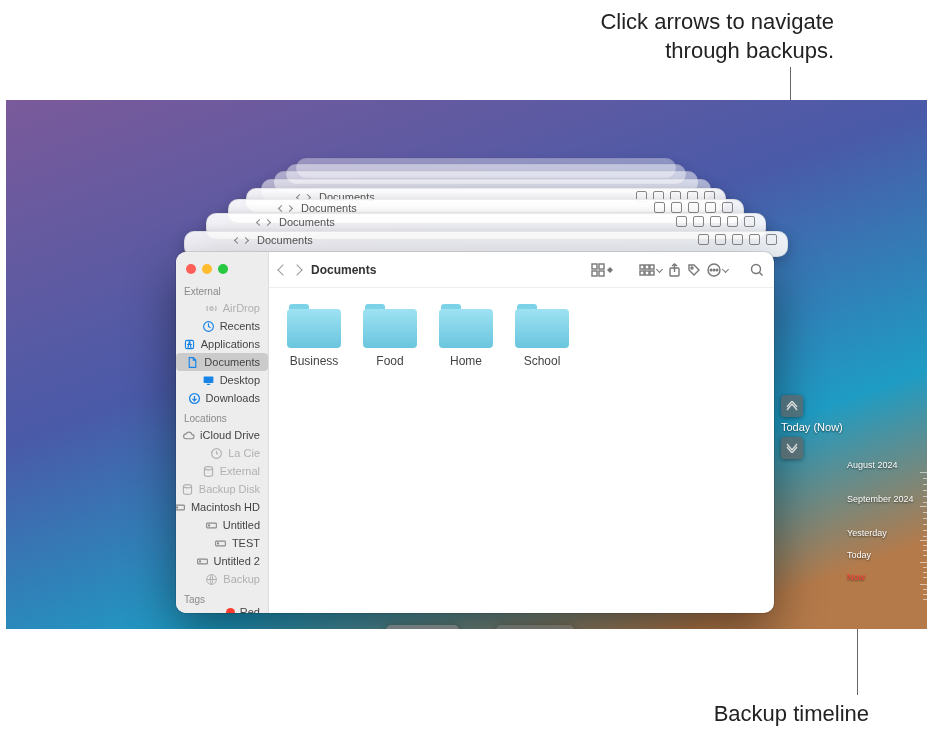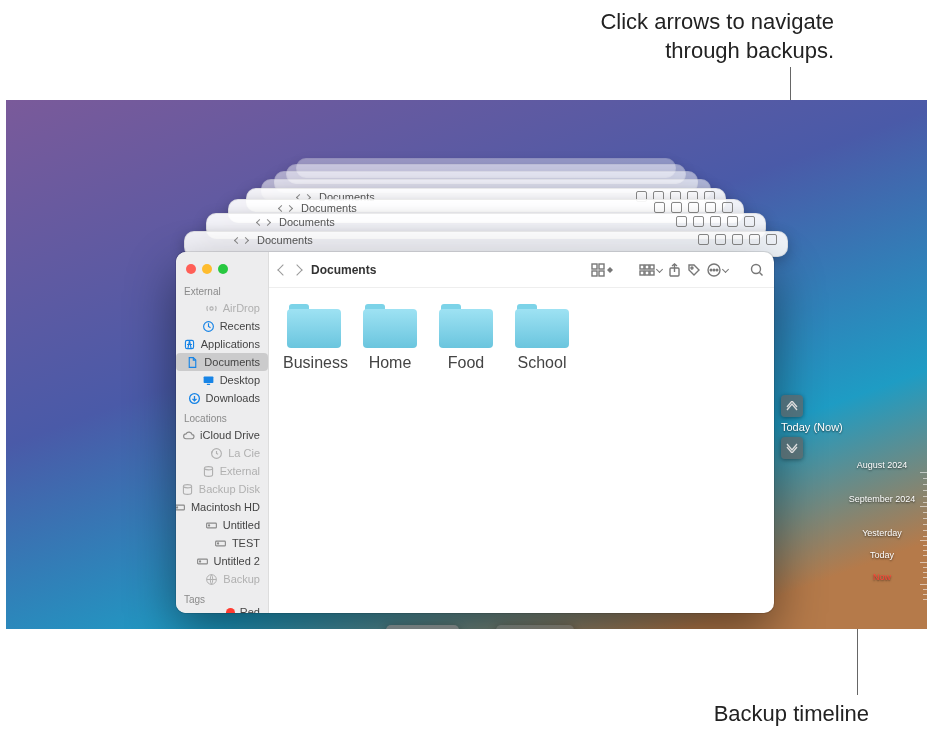--- a/index.html
+++ b/index.html
@@ -52,36 +52,36 @@
   .tb-ic { color:#777; display:inline-flex; align-items:center; gap:2px; font-size:10px;}
   .tb-ic svg { stroke:#777; fill:none; stroke-width:1.4; }
   .mini-chev { width:5px; height:5px; border-right:1.2px solid #777; border-bottom:1.2px solid #777;
                transform: rotate(45deg); display:inline-block;}
   .updown { display:inline-flex; flex-direction:column; gap:0;}
   .updown span{width:5px;height:3px;} .updown .u{border-bottom:3px solid #777;border-left:3px solid transparent;border-right:3px solid transparent;}
   .updown .d{border-top:3px solid #777;border-left:3px solid transparent;border-right:3px solid transparent;}
 
   .content { flex:1; padding:16px 14px; }
   .grid { display:flex; gap:14px; }
-  .folder { width:62px; text-align:center; font-size:16px; color:#444;}
+  .folder { width:62px; text-align:center; font-size:12px; color:#444;}
   .folder-icon { width:54px; height:44px; position:relative; margin:0 auto 6px; }
   .folder-icon::before { content:""; position:absolute; top:0; left:2px; width:20px; height:8px;
                           background:#7cd3e8; border-radius:3px 3px 0 0;}
   .folder-icon::after { content:""; position:absolute; top:5px; left:0; right:0; bottom:0;
                          background:linear-gradient(#9ee2f3,#6ac5de); border-radius:4px; }
 
   .nav-widget { position:absolute; left:775px; top:295px; color:#fff; font-size:11px;}
   .nav-btn { width:22px; height:22px; background:rgba(100,100,100,.7); border-radius:4px;
              display:flex; align-items:center; justify-content:center; margin-bottom:4px;
              box-shadow:0 1px 4px rgba(0,0,0,.4);}
   .nav-btn svg{ fill:#ddd; }
   .nav-label { margin:1px 0 4px; text-shadow:0 1px 2px rgba(0,0,0,.6);}
 
   .timeline { position:absolute; right:0; top:360px; width:80px; color:#fff; font-size:9px; }
-  .tl-entry { position:relative; height:34px; text-align:center; padding-right:10px;
+  .tl-entry { position:relative; height:34px; text-align:left; padding-right:10px;
               text-shadow:0 1px 2px rgba(0,0,0,.6);}
   .tl-entry.compact { height:22px; }
   .ticks { position:absolute; right:0; top:12px; bottom:-20px; width:7px; }
   .tick { position:absolute; right:0; height:1px; background:rgba(255,255,255,.55);}
   .tick.big{width:7px;} .tick.sm{width:4px;}
   .now { color:#ff453a; }
 
   .bottom-bar { position:absolute; left:380px; top:525px; display:flex; gap:12px;}
   .btn { padding:5px 18px; font-size:12px; border-radius:5px; border:none;
          background:rgba(130,130,130,.75); color:#fff; box-shadow:0 2px 8px rgba(0,0,0,.35);}
@@ -362,25 +362,25 @@
         </span>
       </div>
       <div class="content">
         <div class="grid" id="folder-grid">
             <div class="folder">
               <div class="folder-icon"></div>
               <div>Business</div>
             </div>
             <div class="folder">
               <div class="folder-icon"></div>
-              <div>Home</div>
+              <div>Food</div>
             </div>
             <div class="folder">
               <div class="folder-icon"></div>
-              <div>Food</div>
+              <div>Home</div>
             </div>
             <div class="folder">
               <div class="folder-icon"></div>
               <div>School</div>
             </div>
           </div>
       </div>
     </div>
   </div>
 

